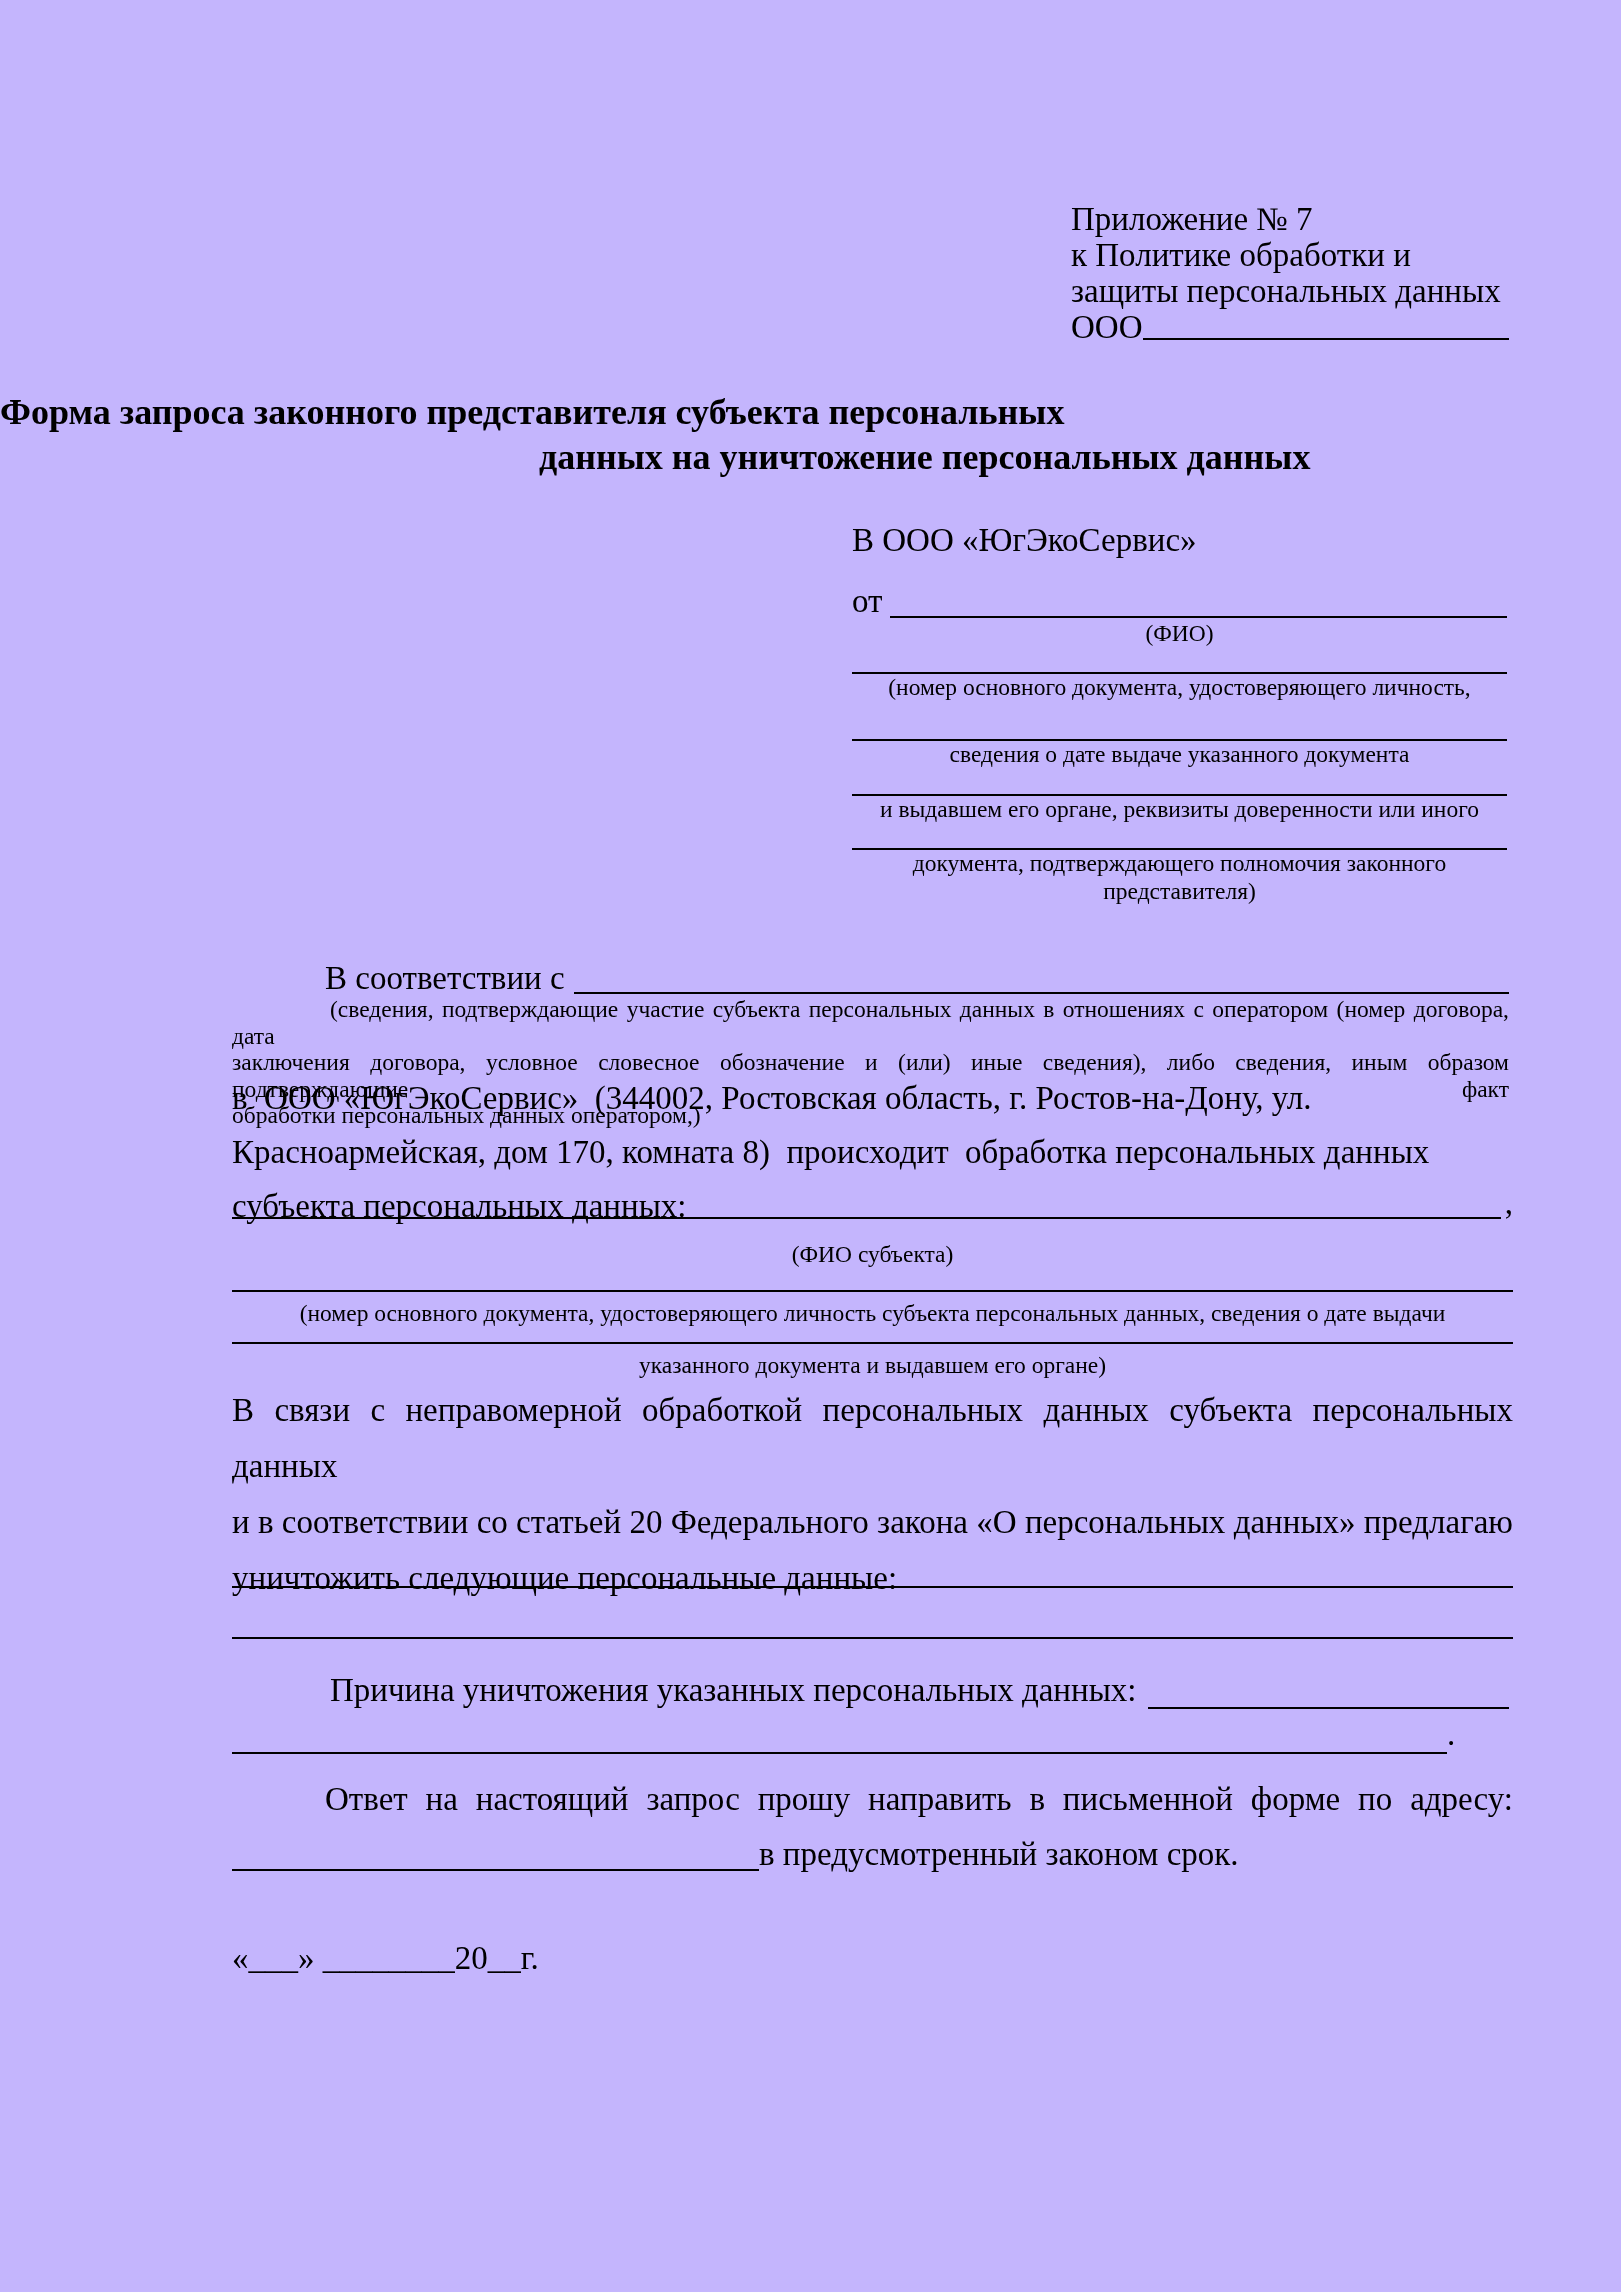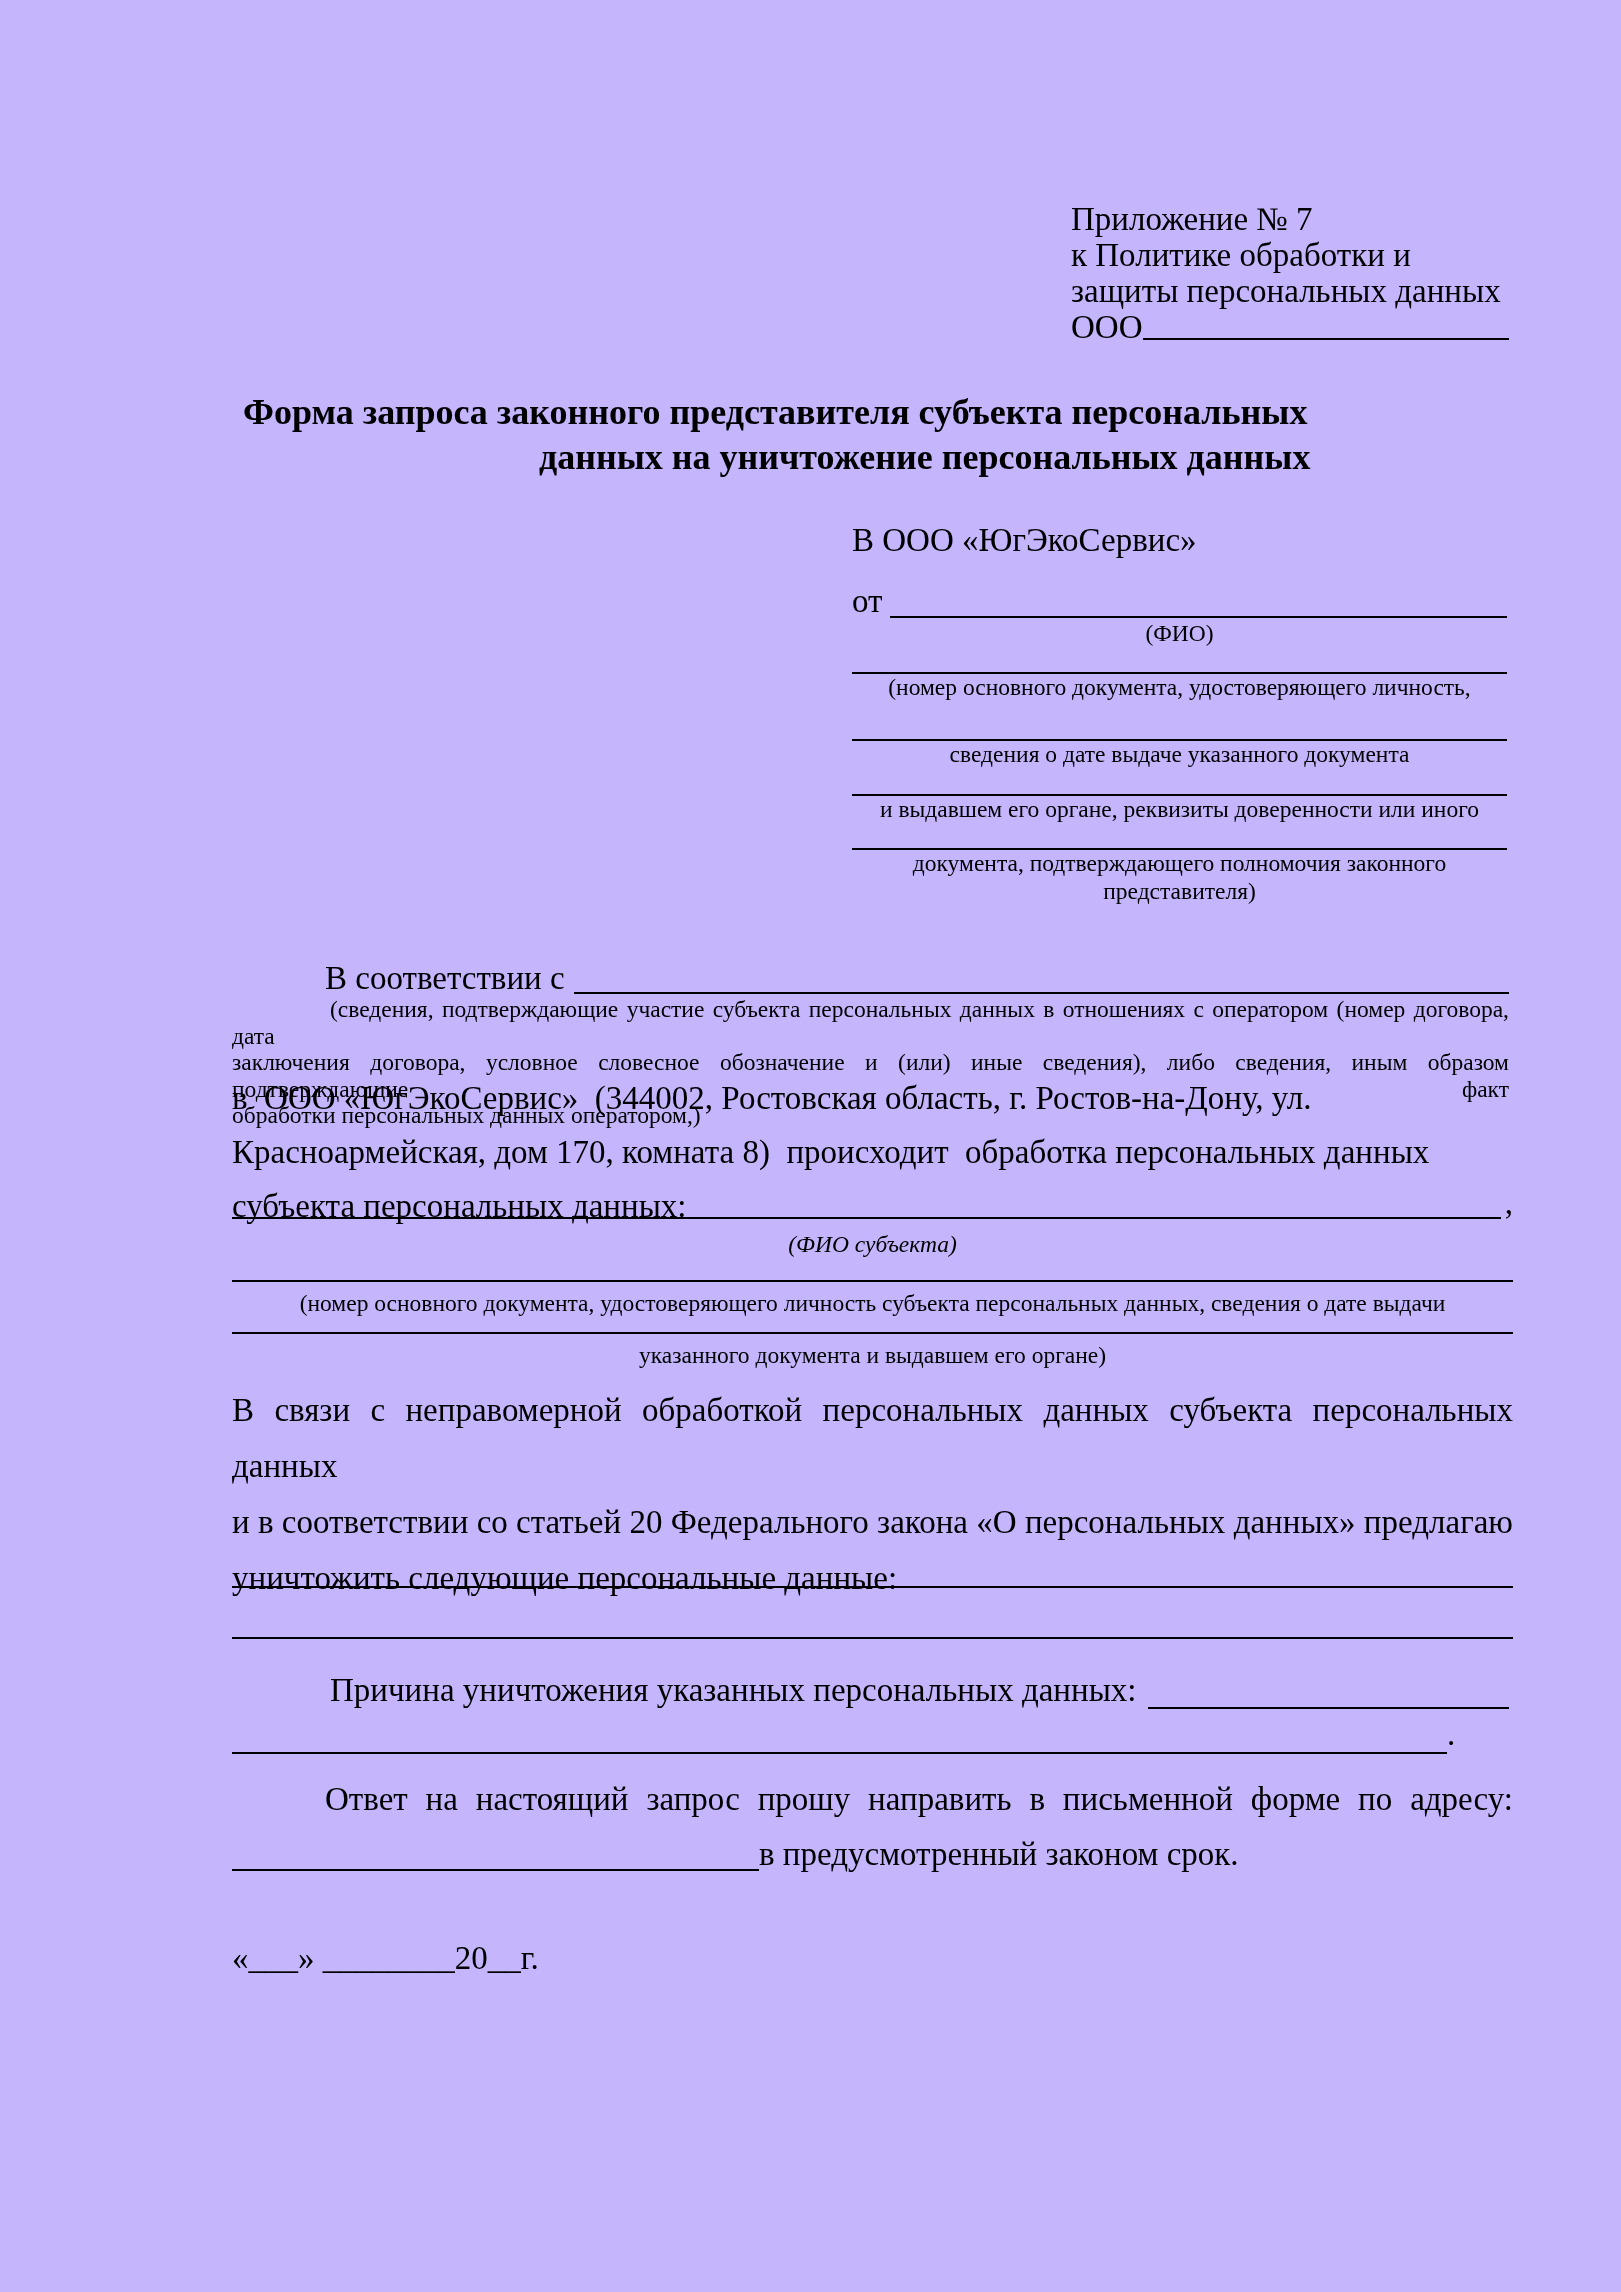--- a/index.html
+++ b/index.html
@@ -23,21 +23,21 @@
   .jl { text-align:justify; text-align-last:justify; }
   .pre { white-space:pre-wrap; }
 
   
   #header-note { left:1071px; top:201px; width:438px; }
   #header-note .hn-line { font-size:33px; line-height:36px; }
   #header-note .row .fill { margin-bottom:4.9px; }
 
   
   #title { left:0; top:390px; width:1621px; font-size:36px; line-height:45px; }
-  #title .t1 { margin-left:243px; }
+  #title .t1 { }
   #title .t2 { margin-left:539px; }
 
   
   #addressee { left:852px; top:522px; width:655px; }
   #addressee .to-line { font-size:33px; line-height:37px; margin-bottom:25.5px; }
   #addressee .ot-row { height:35px; font-size:33px;justify-content:center; }
   #addressee .ot-row .fill { margin-bottom:2px; margin-left:7.8px; }
   #addressee .g1 { height:27.4px; }
   #addressee .g2 { height:39px; }
   #addressee .g3 { height:27.4px; }
@@ -52,21 +52,21 @@
   #small-note { left:232px; top:996px; width:1277px; font-size:23.5px; line-height:26.5px; }
   #small-note .n1 { text-indent:98px; }
 
   
   #operator-par { left:232px; top:1071px; width:1284px; font-size:33px; line-height:54px; }
 
   
   #fio-subject { left:232px; top:1188px; width:1281px; }
   #fio-subject .comma-row { height:31px; font-size:33px; }
   #fio-subject .comma-row .txt { line-height:31px; padding-left:3.9px; }
-  #fio-subject .c1 { margin-top:12px;font-style:italic; }
+  #fio-subject .c1 { margin-top:22px; }
   #fio-subject .gA { height:23.5px; }
   #fio-subject .c2 { margin-top:7.8px; }
   #fio-subject .gB { height:16.7px; }
   #fio-subject .c3 { margin-top:7.8px; }
 
   
   #request-par { left:232px; top:1382px; width:1281px; font-size:33px; line-height:56px; }
 
   
   #blank-lines { left:232px; top:1527px; width:1281px; }

